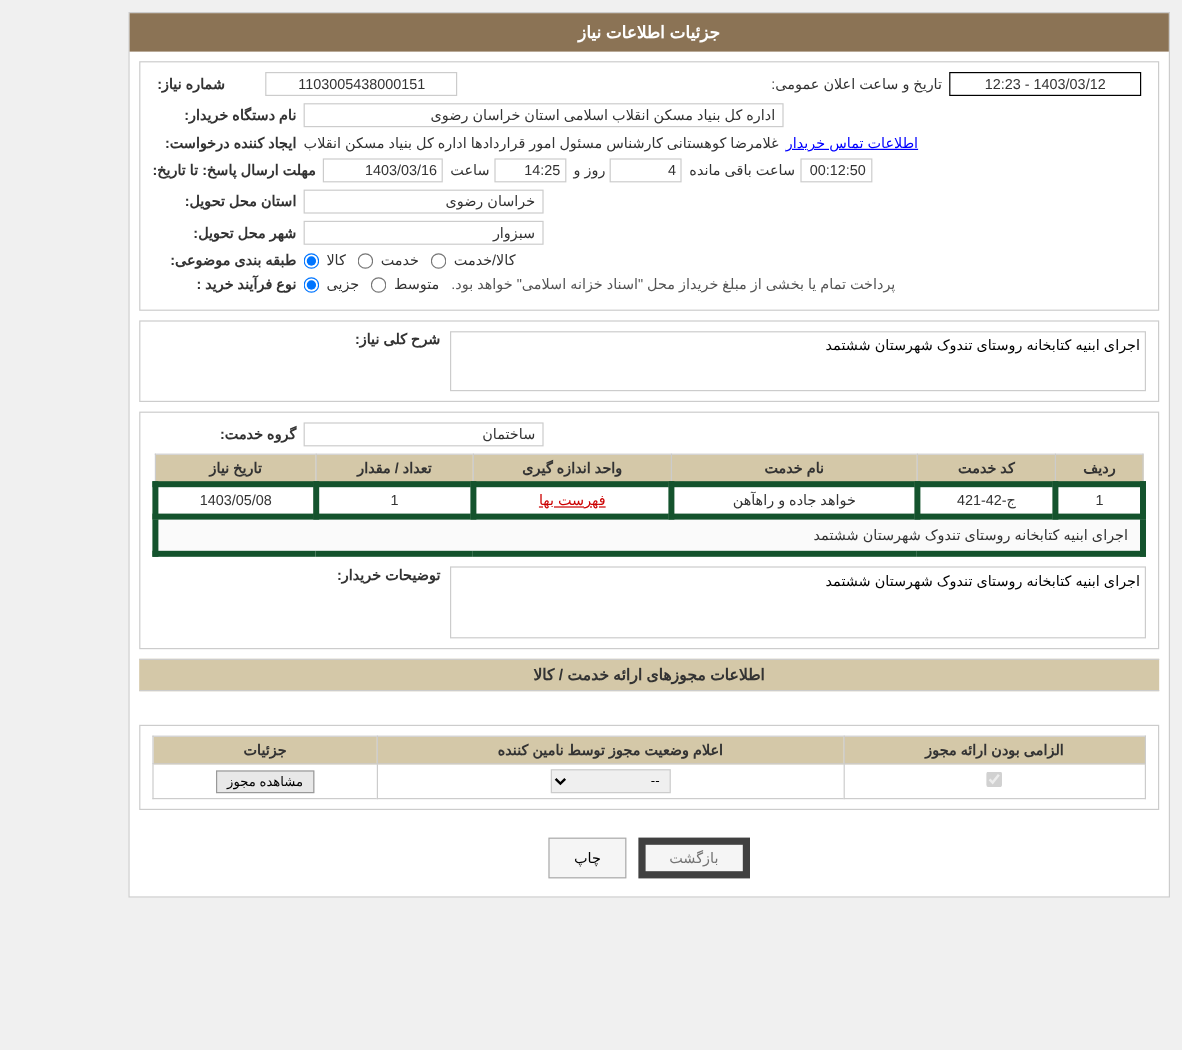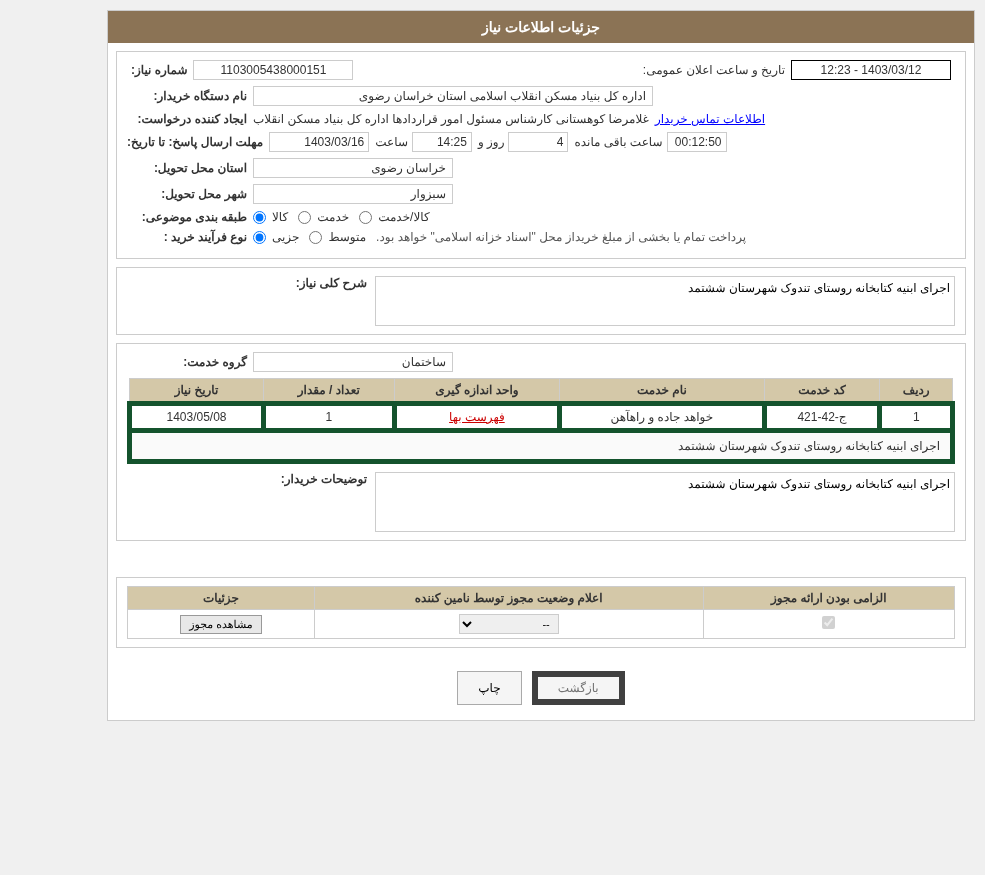--- a/index.html
+++ b/index.html
@@ -217,21 +217,21 @@
 
     <div class="section">
       <div class="section-body">
 
         <div class="top-row-group">
           <div class="left-block">
             <div class="date-box">1403/03/12 - 12:23</div>
             <span>تاریخ و ساعت اعلان عمومی:</span>
           </div>
           <div class="right-block">
-            <span style="border:1px solid #ccc;padding:2px 8px;background:#fff;min-width:160px;text-align:center;">1103005438000151</span>
+            <span style="border:1px solid #ccc;padding:2px 8px;background:#fff;min-width:160px;text-align:center;margin-left:28px;">1103005438000151</span>
             <span style="font-weight:bold;">شماره نیاز:</span>
           </div>
         </div>
 
         <div class="info-row">
           <span class="info-value wide">اداره کل بنیاد مسکن انقلاب اسلامی استان خراسان رضوی</span>
           <span class="info-label">نام دستگاه خریدار:</span>
         </div>
 
         <div class="info-row">
@@ -346,20 +346,21 @@
         </table>
 
         <div style="display:flex;align-items:flex-start;margin-top:8px;gap:8px;">
           <textarea class="textarea-style" style="min-height: 60px; width: 580px;">اجرای ابنیه کتابخانه روستای تندوک شهرستان ششتمد</textarea>
           <span style="font-weight:bold;white-space:nowrap;">توضیحات خریدار:</span>
         </div>
 
       </div>
     </div>
 
+    <div class="section-divider">اطلاعات مجوزهای ارائه خدمت / کالا</div>
 
     <div style="height:20px;"></div>
 
     <div class="section">
       <div class="section-body">
         <table class="permit-table">
           <thead>
             <tr>
               <th>الزامی بودن ارائه مجوز</th>
               <th>اعلام وضعیت مجوز توسط نامین کننده</th>

